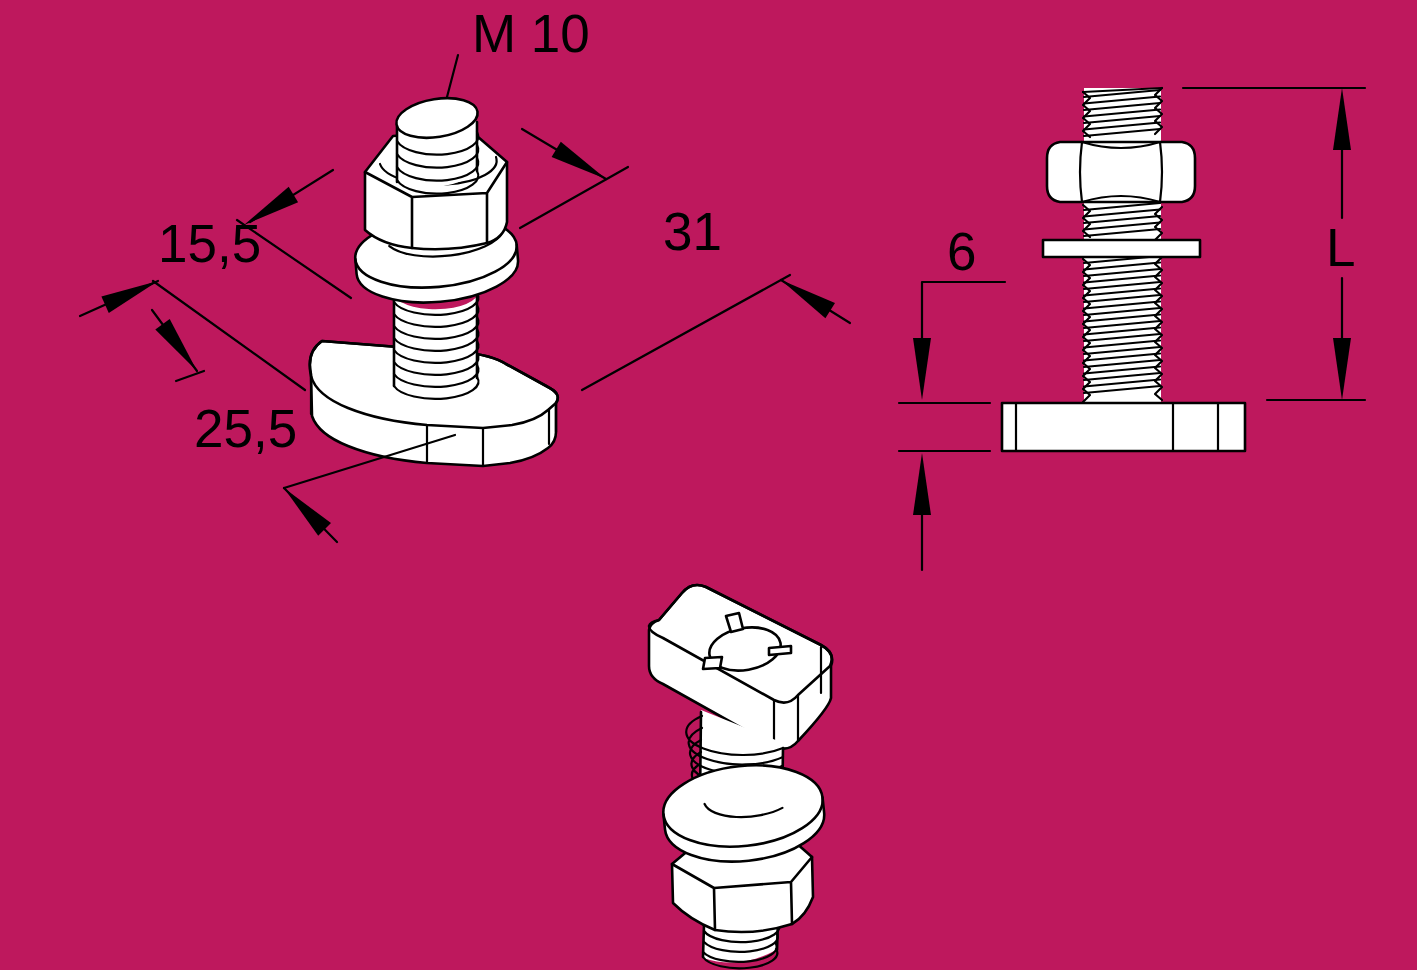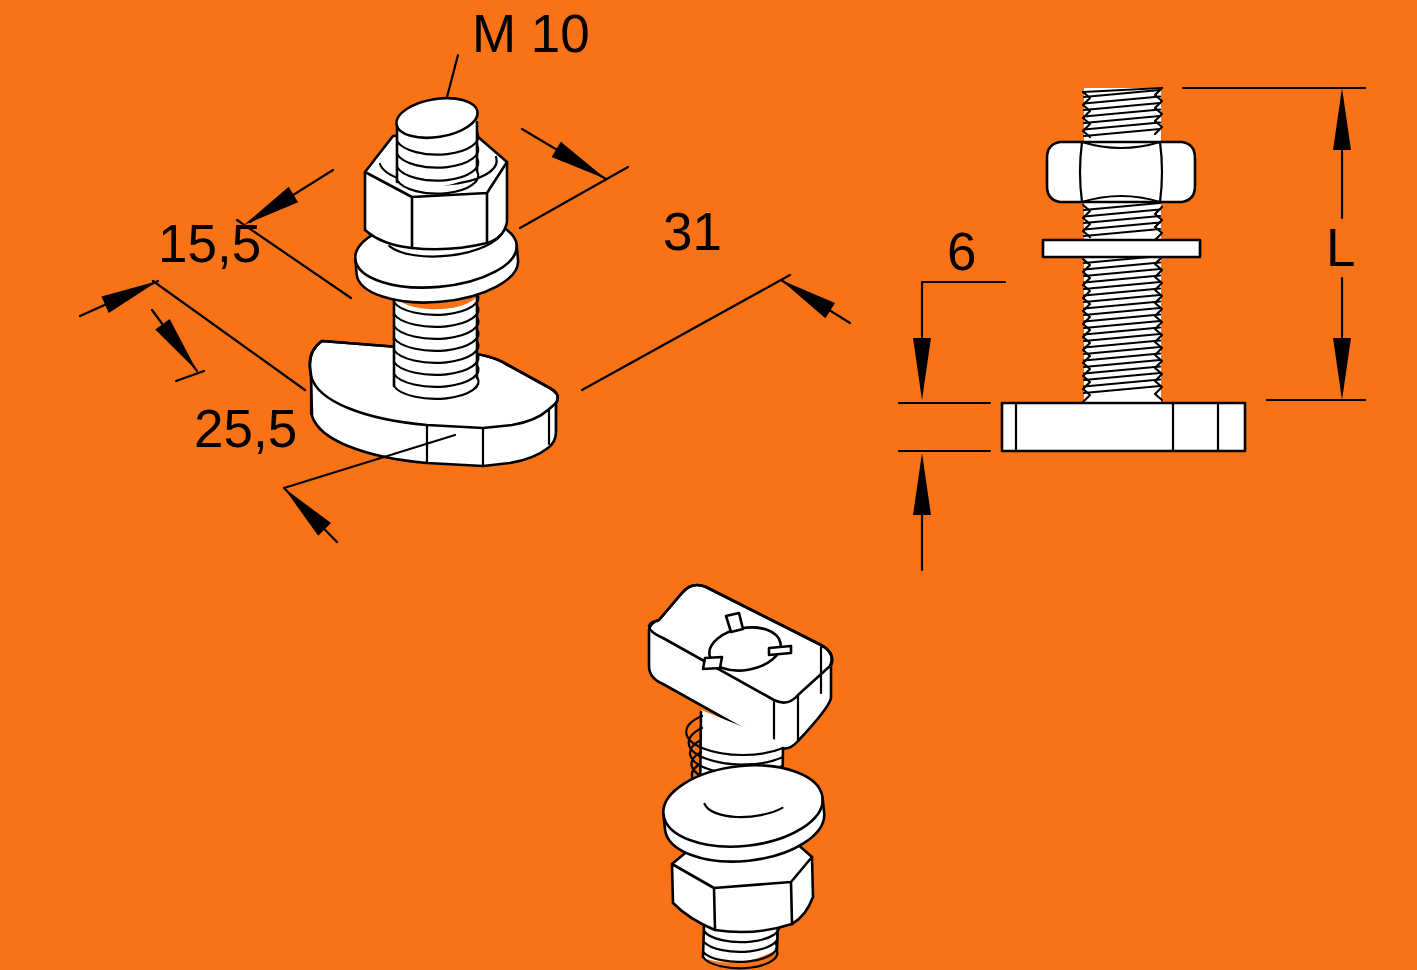--- a/index.html
+++ b/index.html
@@ -1,16 +1,16 @@
 <!DOCTYPE html>
 <html><head>
 <meta charset="utf-8">
 <style>
   html,body{margin:0;padding:0;background:#ffffff;}
-  .stage{position:relative;width:1417px;height:970px;background:#f97316;overflow:hidden;
+  .stage{position:relative;width:1417px;height:970px;background:#be185d;overflow:hidden;
          font-family:"Liberation Sans", sans-serif;}
   svg{display:block}
   .ln{fill:none;stroke:#000;stroke-width:2.6;stroke-linecap:round;stroke-linejoin:round;}
   .thin{fill:none;stroke:#000;stroke-width:2.2;stroke-linecap:round;stroke-linejoin:round;}
   .body{fill:#fff;stroke:#000;stroke-width:2.6;stroke-linecap:round;stroke-linejoin:round;}
   .fillonly{fill:#fff;stroke:none;}
   .dim{fill:none;stroke:#000;stroke-width:2.2;stroke-linecap:round;}
   .ah{fill:#000;stroke:none;}
   text.lbl{font-family:"Liberation Sans", sans-serif;font-size:53px;fill:#000;}
 </style>

